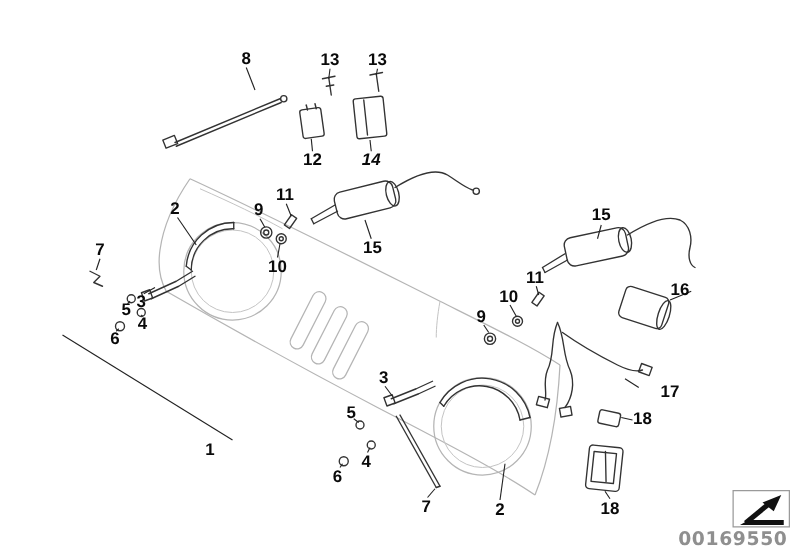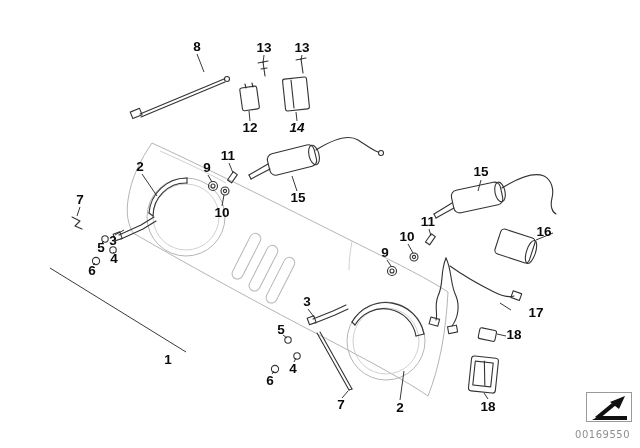--- a/index.html
+++ b/index.html
@@ -12,22 +12,22 @@
   svg.drawing{position:absolute;left:0;top:0;display:block}
   .gray{stroke:#b5b5b5;stroke-width:1;fill:none}
   .gray-thin{stroke:#c4c4c4;stroke-width:.8;fill:none}
   .part{stroke:#333;stroke-width:1.1;fill:none;stroke-linecap:round;stroke-linejoin:round}
   .leader{stroke:#222;stroke-width:.9;fill:none}
   .callout{
     position:absolute;transform:translate(-50%,-50%);
     font-weight:bold;font-size:13.5px;color:#0a0a0a;line-height:1;white-space:nowrap;
   }
   .part-number{
-    position:absolute;right:10px;bottom:8px;font-size:10px;color:#8f8f8f;
-    font-family:"DejaVu Sans",sans-serif;letter-spacing:.5px;
+    position:absolute;right:10px;bottom:8px;font-size:15px;color:#8f8f8f;
+    font-family:"DejaVu Sans",sans-serif;letter-spacing:.5px;font-weight:bold;
   }
   .logo-box{
     position:absolute;right:8px;bottom:26px;width:46px;height:30px;
     border:1px solid #9a9a9a;background:#fff;
     display:flex;align-items:center;justify-content:center;box-sizing:border-box;
   }
 </style>
 </head>
 <body>
 

